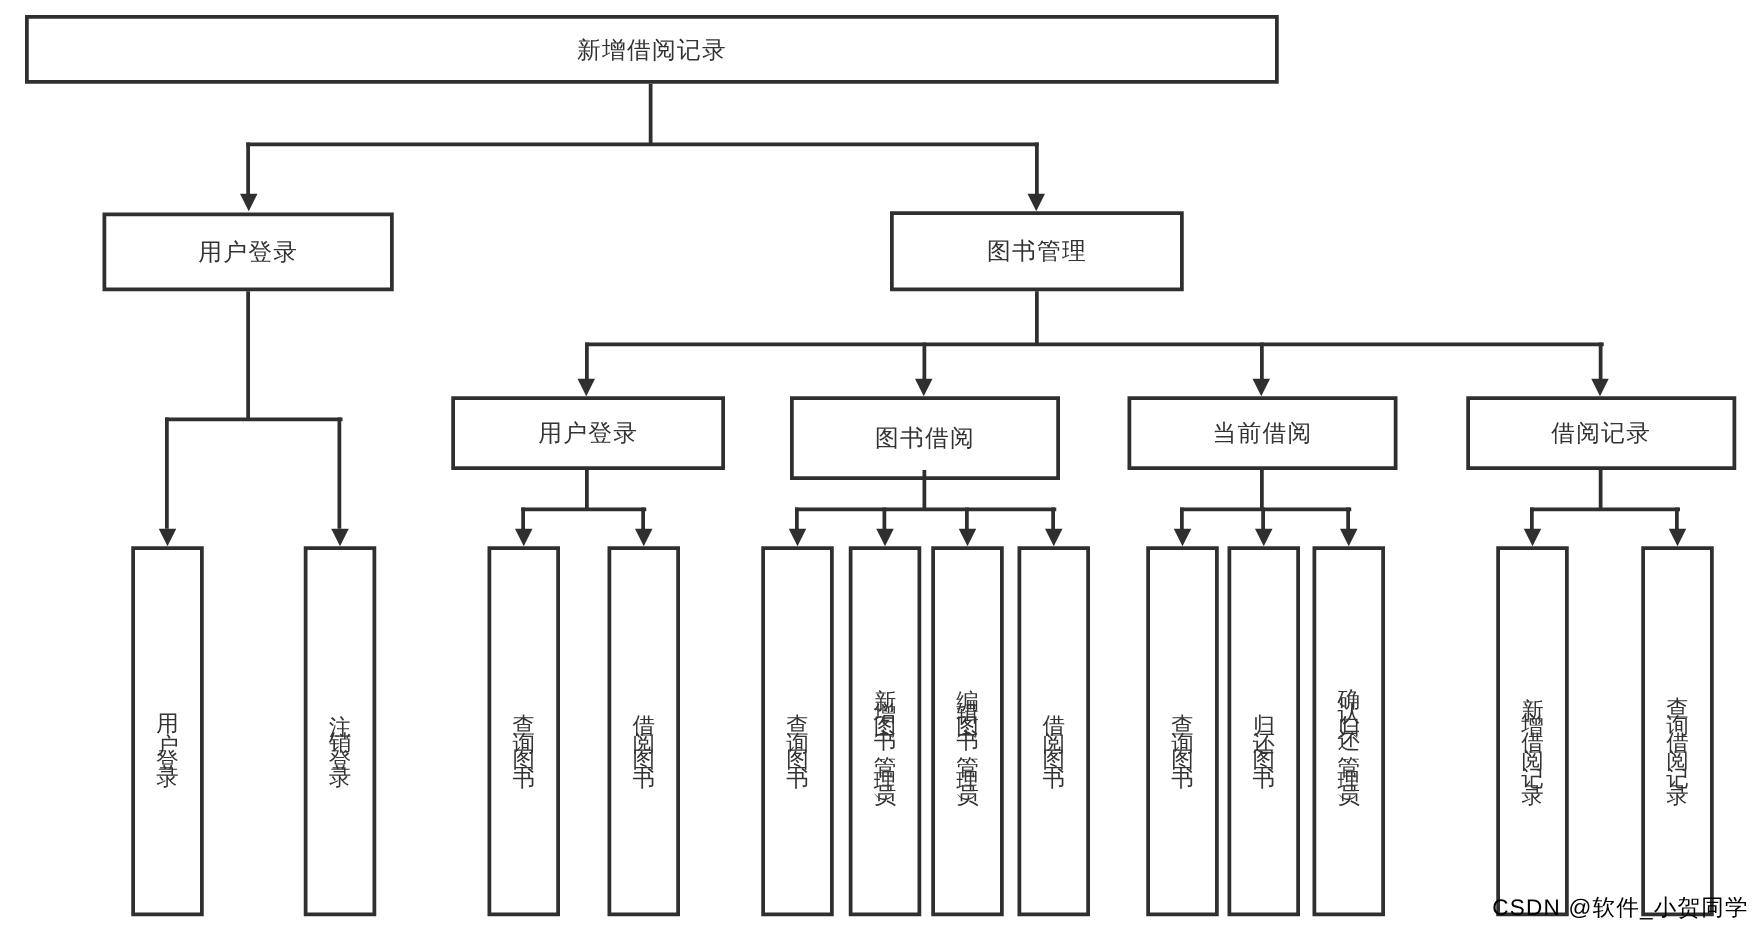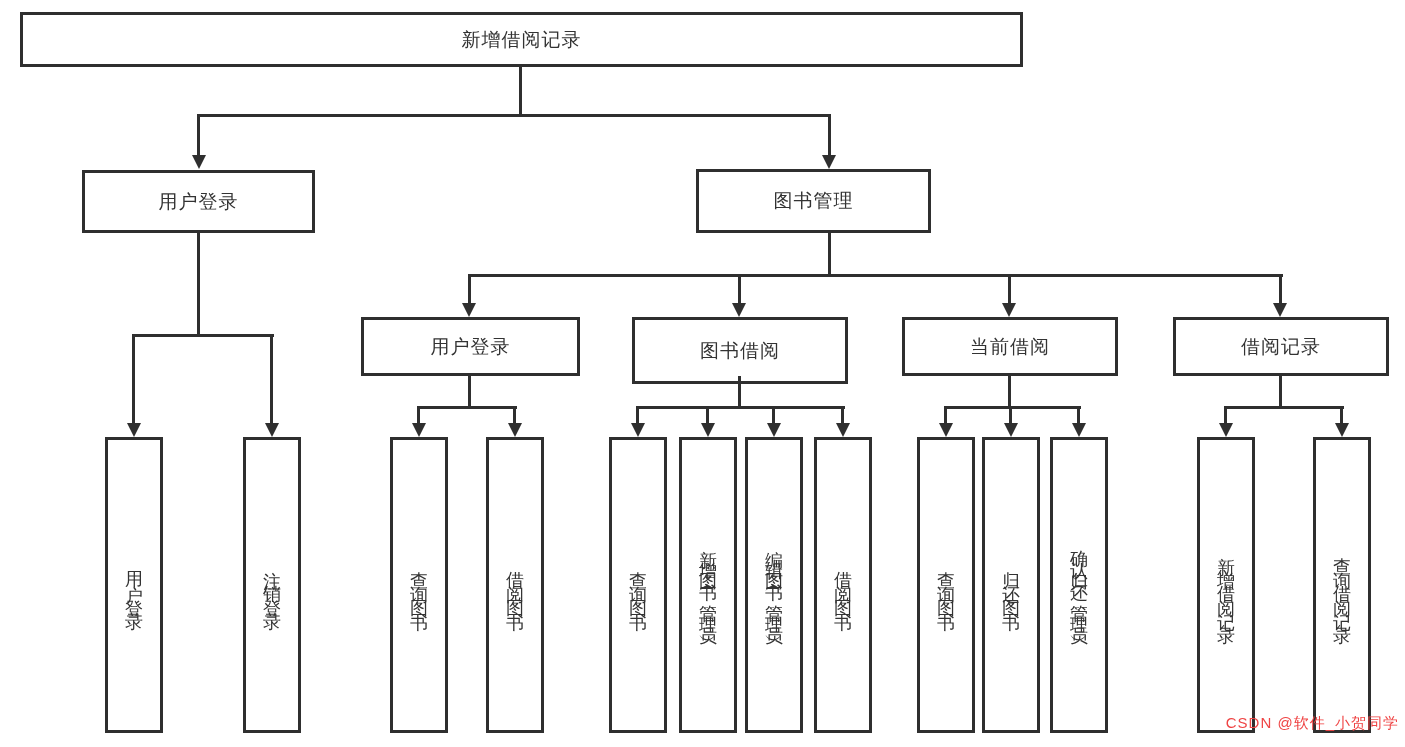--- a/index.html
+++ b/index.html
@@ -33,21 +33,21 @@
   .hline{position:absolute;height:3px;background:#2f2f2f;}
   .arrow{
     position:absolute;width:0;height:0;
     border-left:7px solid transparent;
     border-right:7px solid transparent;
     border-top:14px solid #2f2f2f;
   }
   .watermark{
     position:absolute;
     top:714px;right:6px;
-    font-size:15px;color:#ef4444;
+    font-size:18px;color:#000000;
     letter-spacing:1px;
     z-index:5;
     white-space:nowrap;
   }
 </style>
 </head>
 <body>
 
 <div class="canvas">
 
@@ -58,21 +58,21 @@
   <div class="vline" style="left:519px;top:67px;height:48px"></div>
   <div class="hline" style="left:197px;top:114px;width:634px"></div>
   <div class="vline" style="left:197px;top:114px;height:42px"></div>
   <div class="arrow" style="left:192px;top:155px"></div>
   <div class="vline" style="left:828px;top:114px;height:42px"></div>
   <div class="arrow" style="left:822px;top:155px"></div>
 
   <div class="box" style="left:82px;top:170px;width:233px;height:63px">
     <span class="hlabel">用户登录</span>
   </div>
-  <div class="box" style="left:696px;top:169px;width:235px;height:64px">
+  <div class="box" style="left:712px;top:169px;width:235px;height:64px">
     <span class="hlabel">图书管理</span>
   </div>
 
   <div class="vline" style="left:197px;top:233px;height:103px"></div>
   <div class="hline" style="left:132px;top:334px;width:142px"></div>
   <div class="vline" style="left:132px;top:334px;height:89px"></div>
   <div class="arrow" style="left:127px;top:423px"></div>
   <div class="vline" style="left:270px;top:334px;height:89px"></div>
   <div class="arrow" style="left:265px;top:423px"></div>
 

